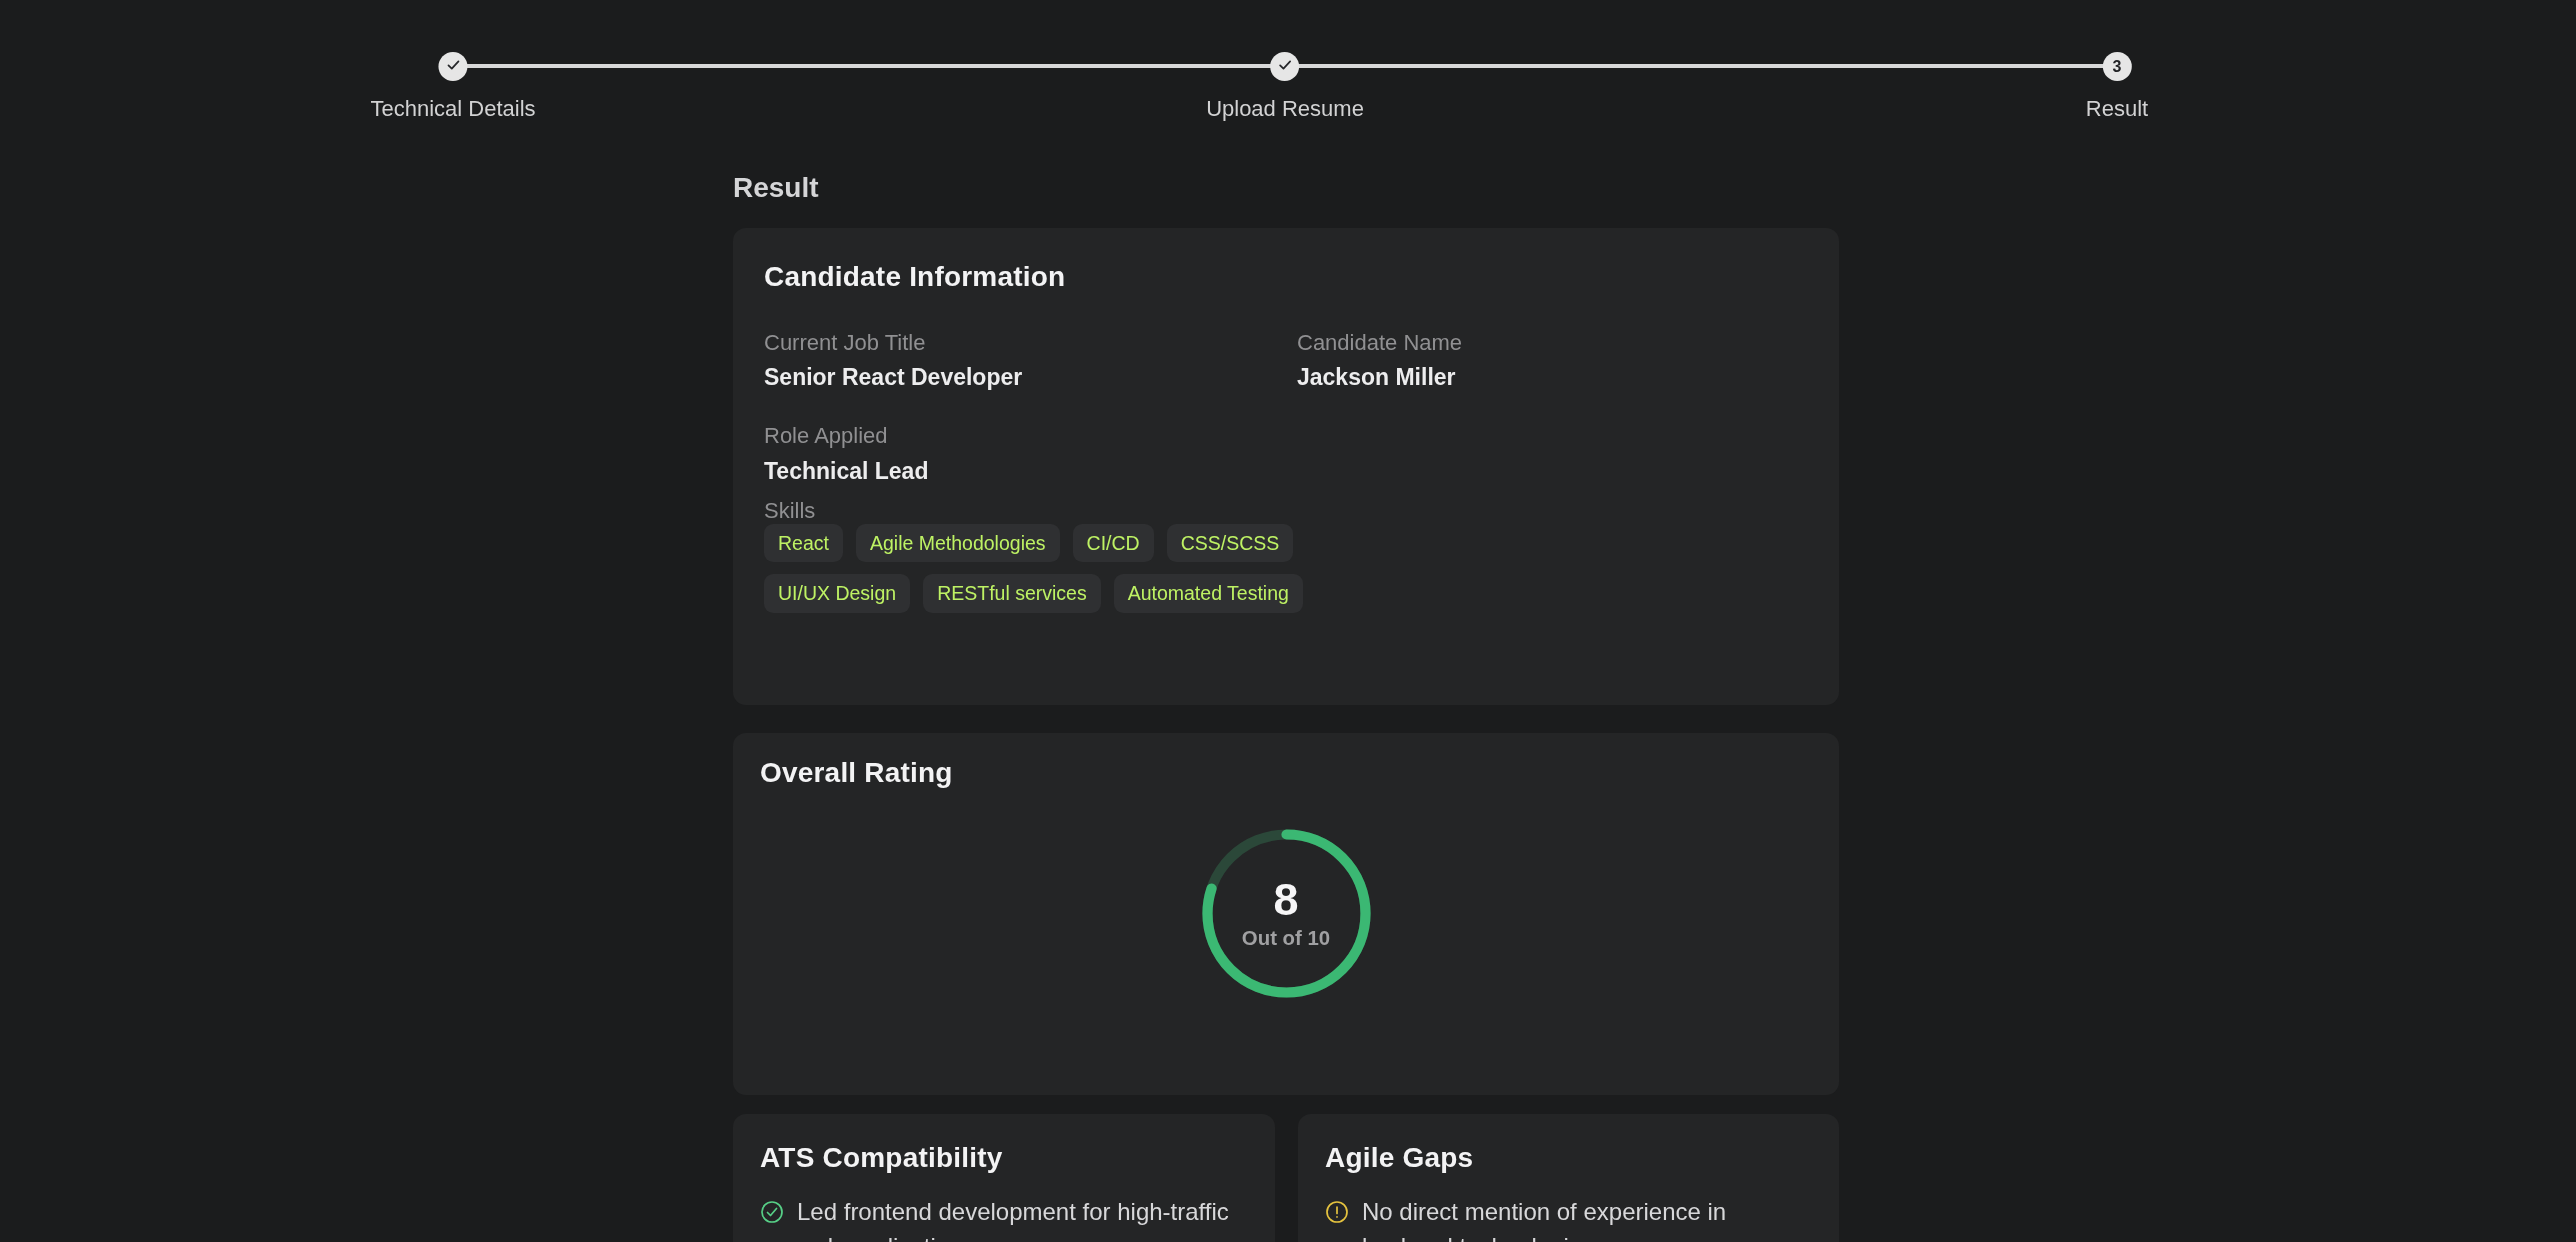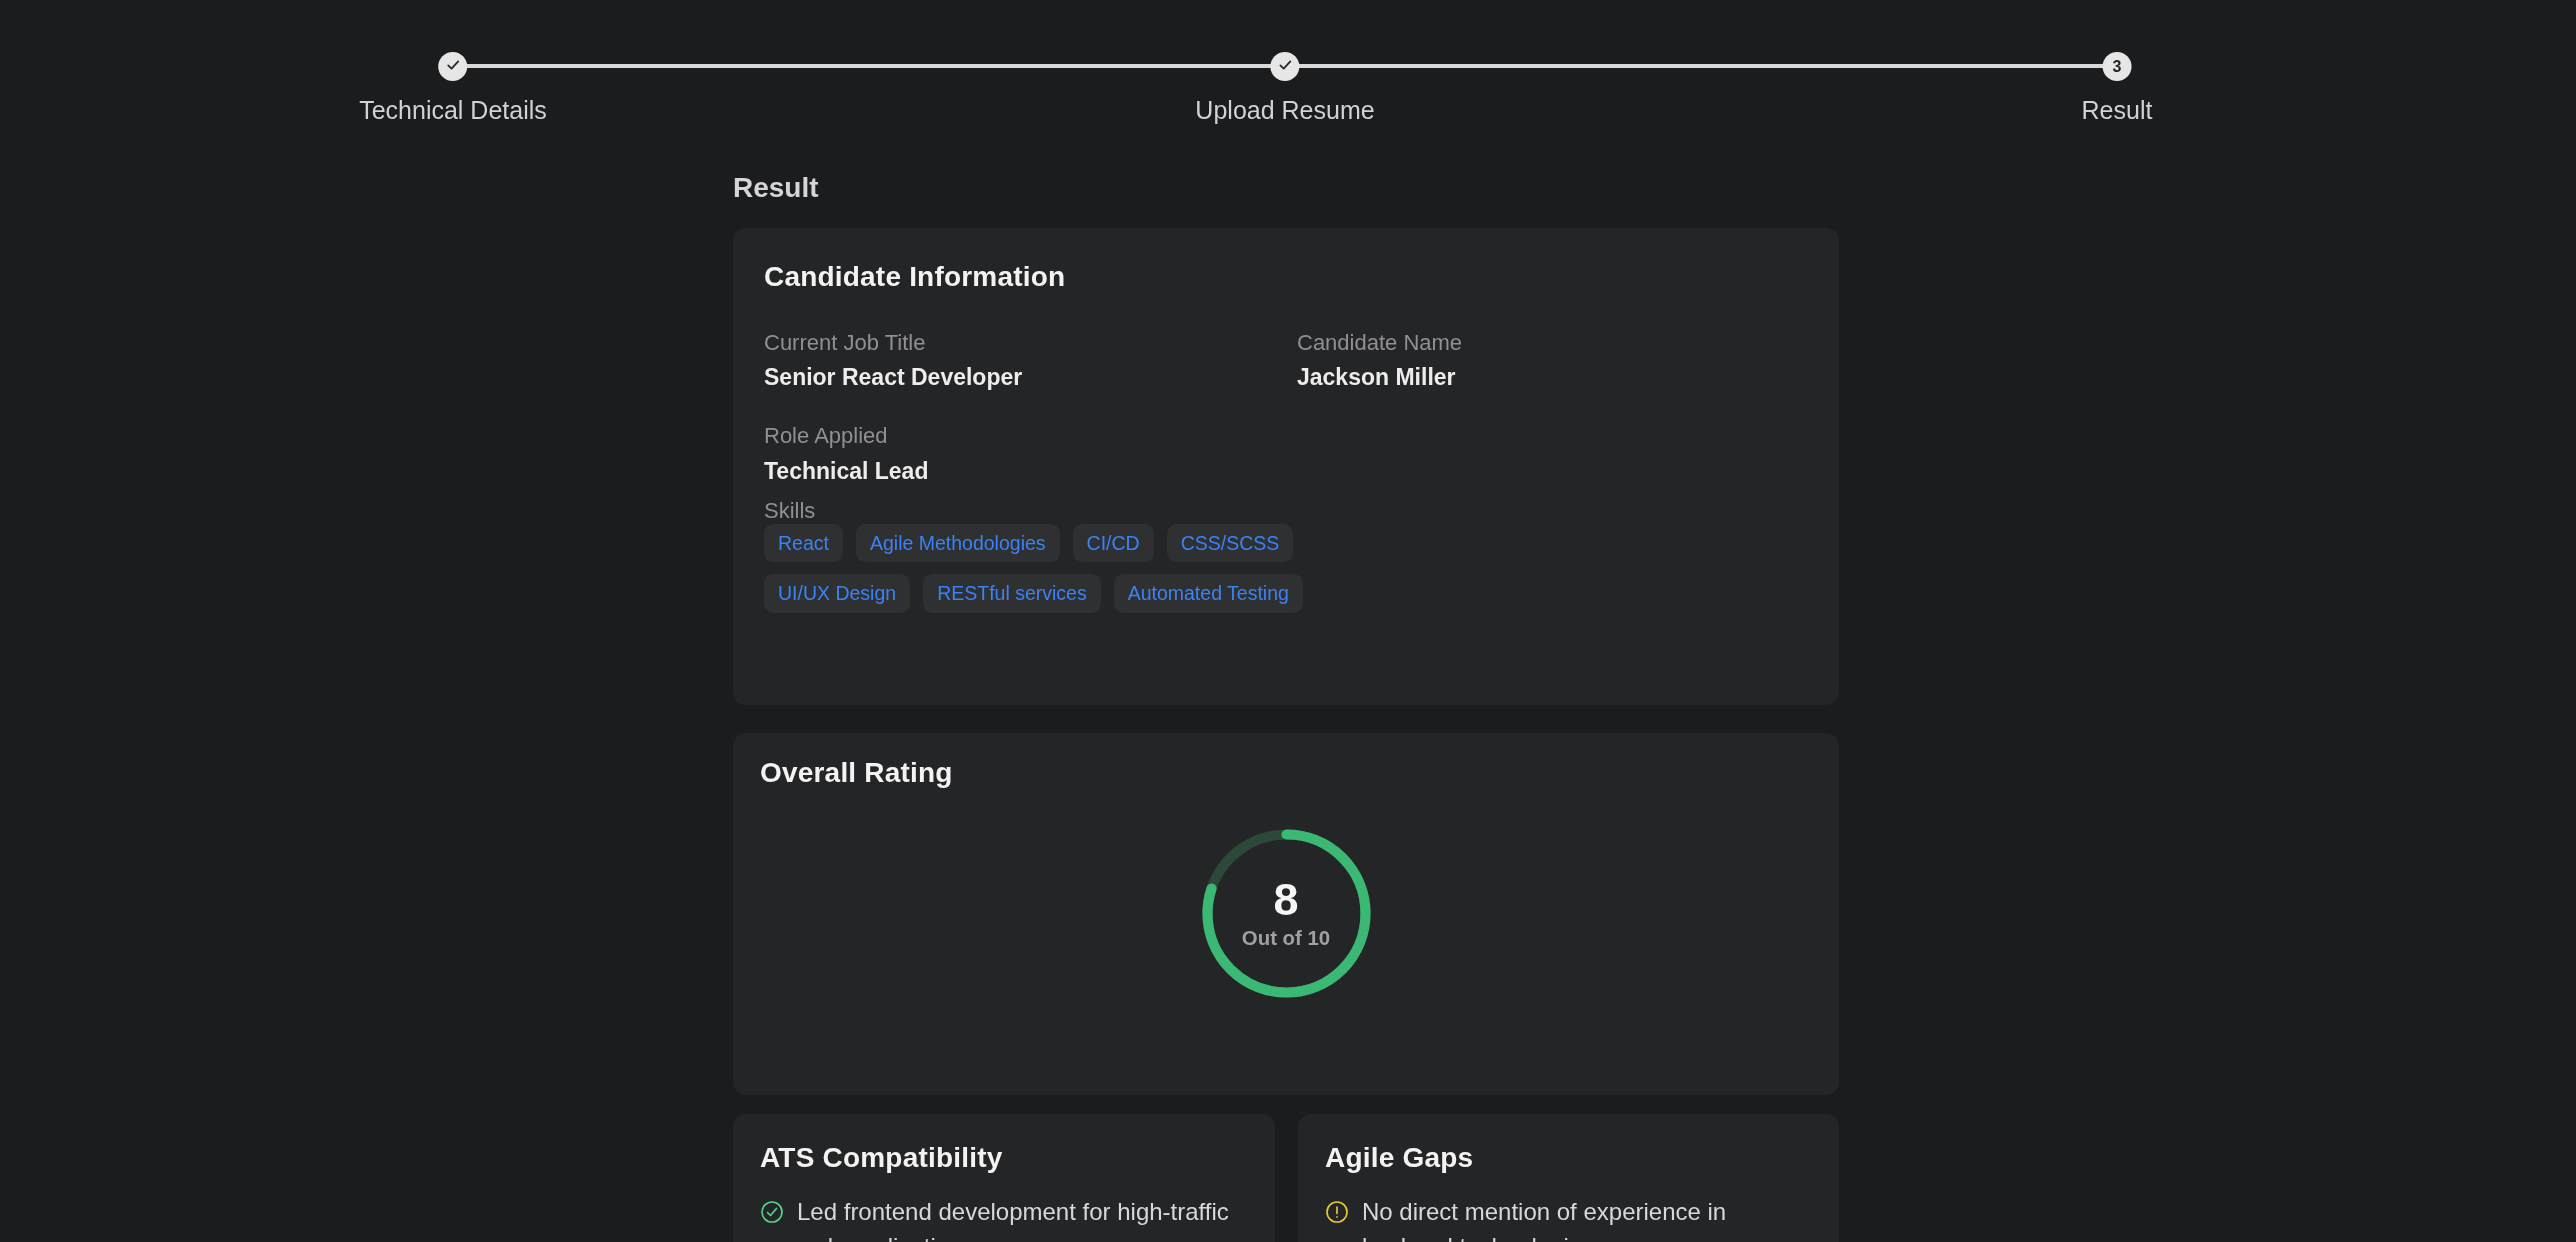--- a/index.html
+++ b/index.html
@@ -24,21 +24,21 @@
   .step-1 { left:453px; }
   .step-2 { left:1285px; }
   .step-3 { left:2117px; }
   .step-circle {
     width:29px; height:29px; border-radius:50%;
     background:#e6e6e6; display:flex; align-items:center; justify-content:center;
     z-index:2;
   }
   .step-circle svg { width:16px; height:16px; }
   .step-number { font-size:16px; font-weight:bold; color:#222326; }
-  .step-label { margin-top:15px; font-size:25px; color:#d2d2d3; white-space:nowrap; }
+  .step-label { margin-top:15px; font-size:22px; color:#d2d2d3; white-space:nowrap; }
 
   
   .main-col { position:absolute; left:733px; width:1106px; top:0; }
   .page-title {
     position:absolute; top:172px; left:0;
     font-size:28px; font-weight:bold; color:#d5d5d7;
   }
 
   .card {
     position:absolute; left:0; width:1106px;
@@ -51,21 +51,21 @@
     margin-top:37px;
     display:grid; grid-template-columns:533px 1fr; row-gap:32px;
   }
   .field-label { font-size:22px; color:#909092; margin-bottom:8.3px; }
   .field-value { font-size:23px; font-weight:bold; color:#ededee; }
 
   .skills-section { margin-top:13px; }
   .skills-label { font-size:22px; color:#909092; margin-bottom:0; }
   .chips { display:flex; flex-wrap:wrap; gap:12px 13px; max-width:631px; }
   .chip {
-    background:#2f3032; color:#3b82f6;
+    background:#2f3032; color:#bef264;
     font-size:19.5px; line-height:22px;
     padding:8.3px 14px; border-radius:9.3px; white-space:nowrap;text-align:center;
   }
 
   
   .rating-card { top:733px; height:362px; padding:24px 27px; }
   .gauge-wrap {
     margin-top:39px;
     display:flex; justify-content:center;
   }

